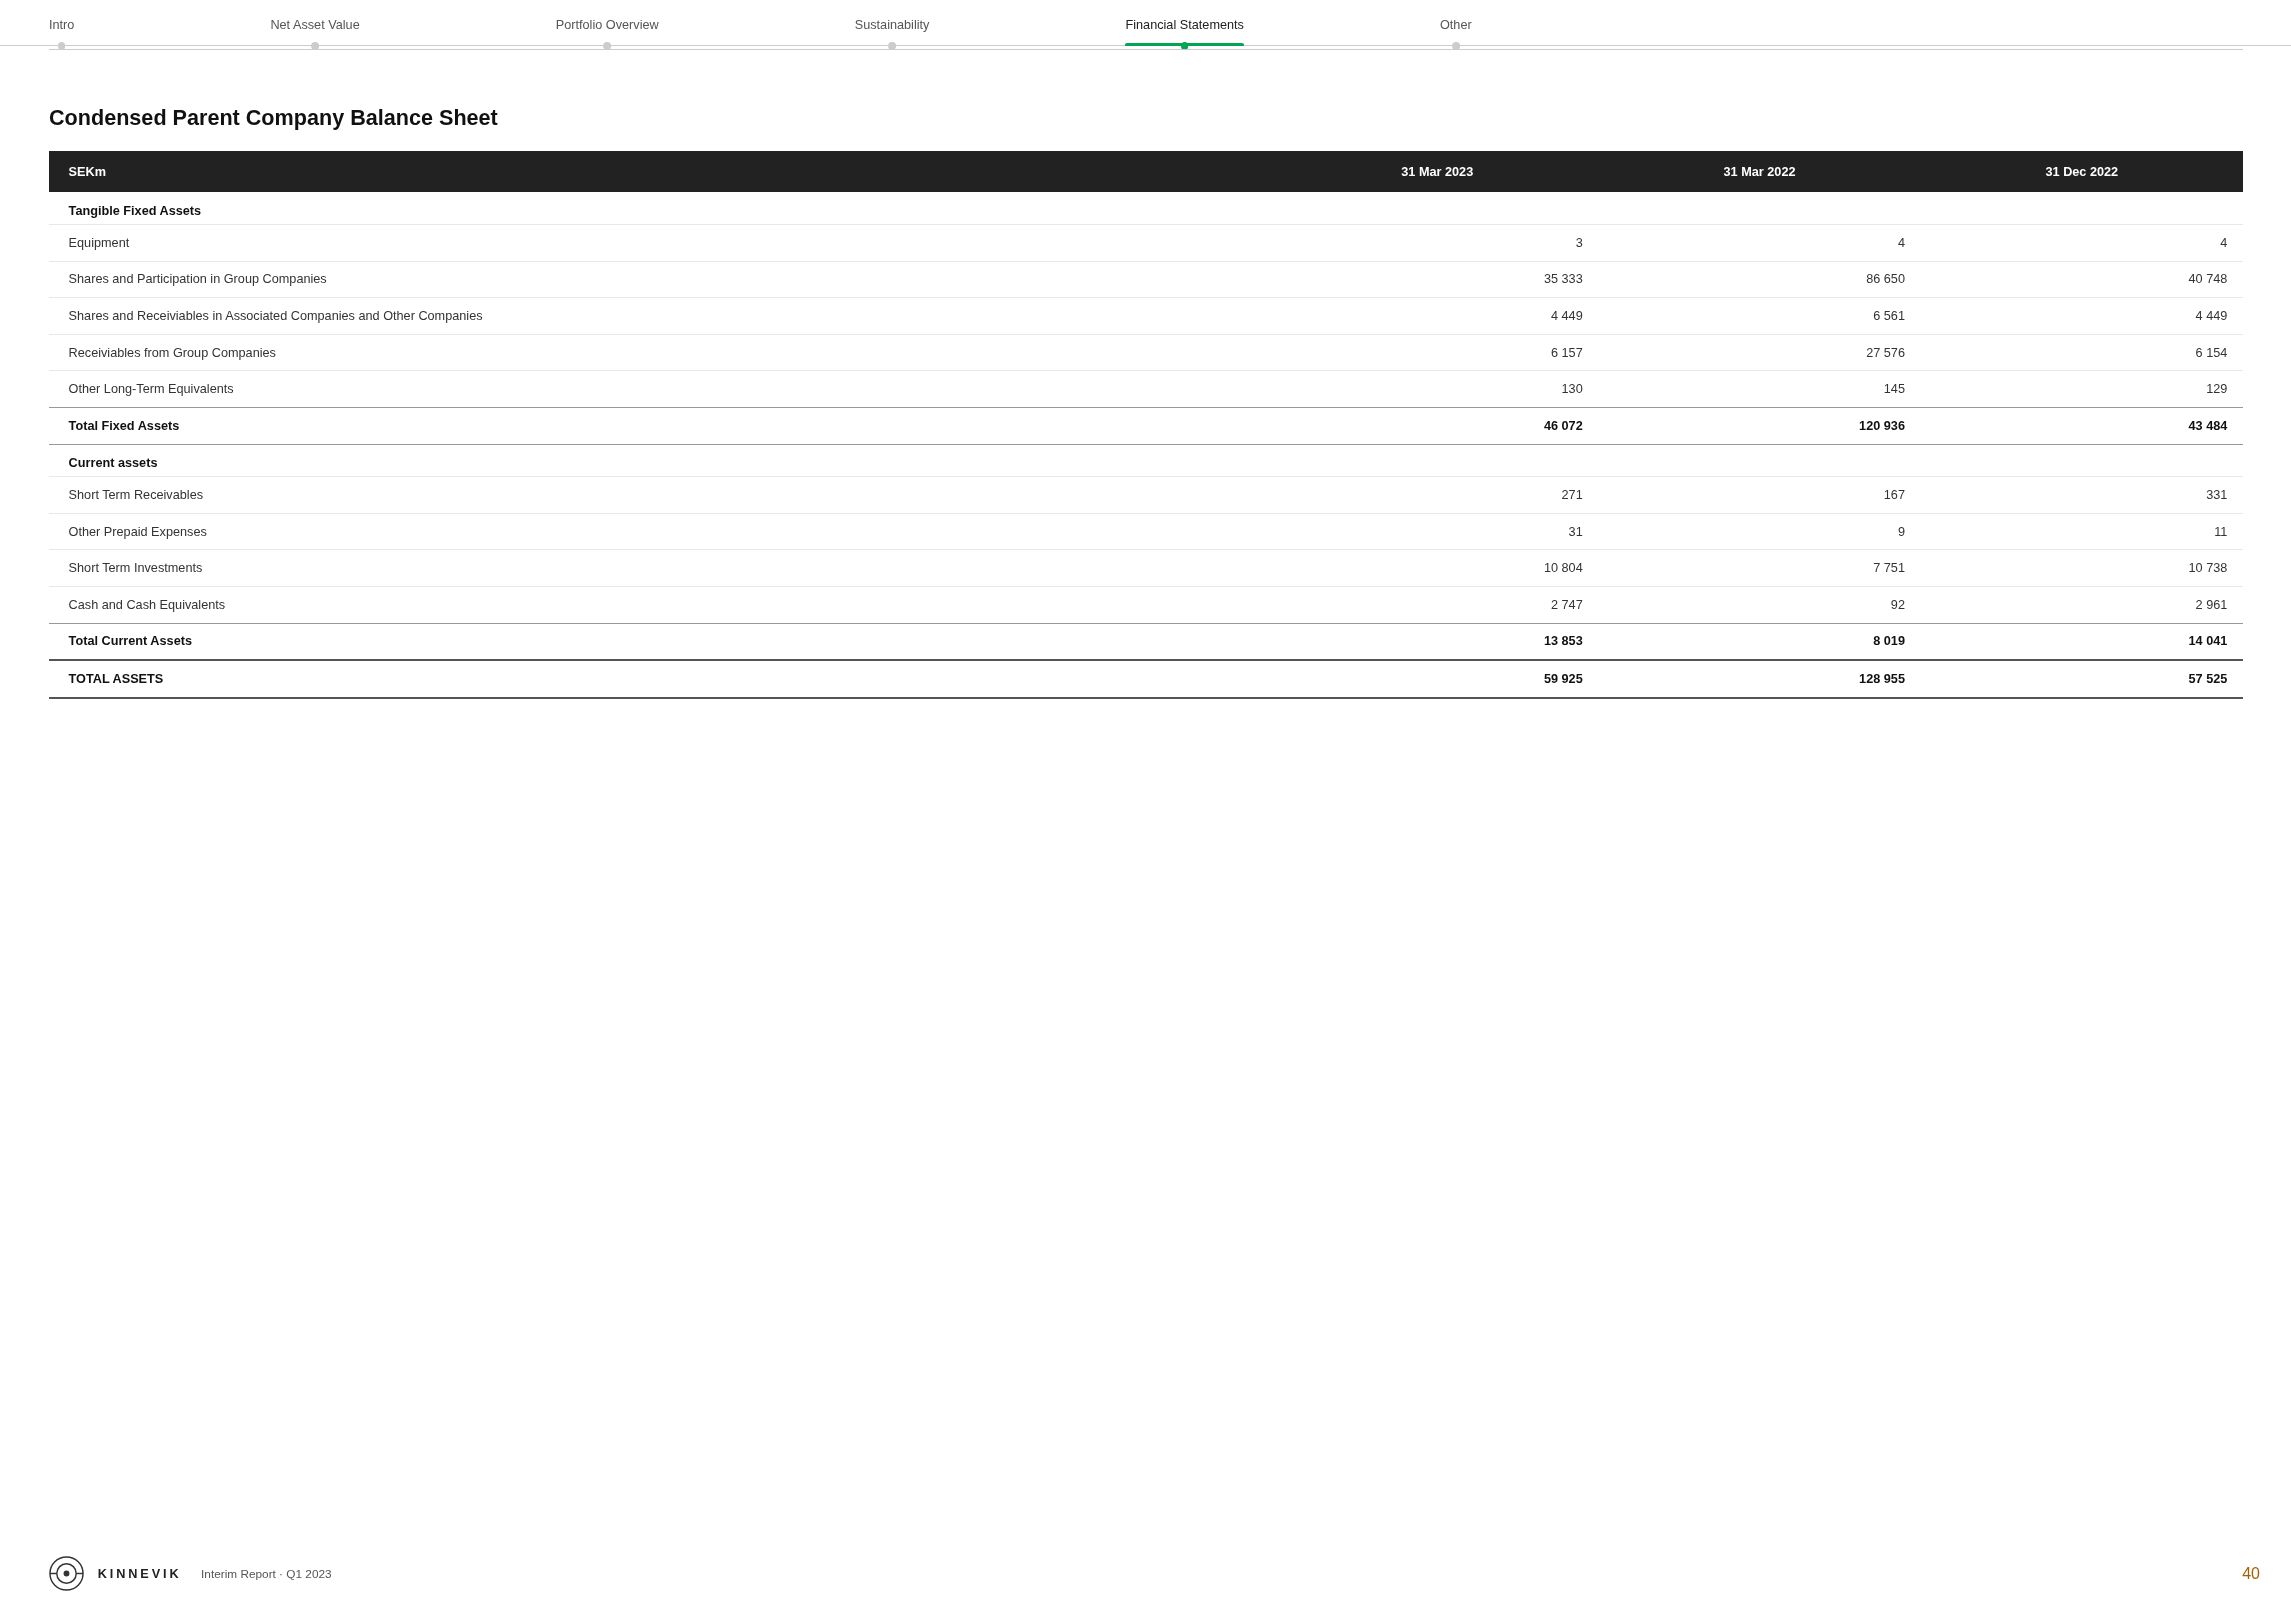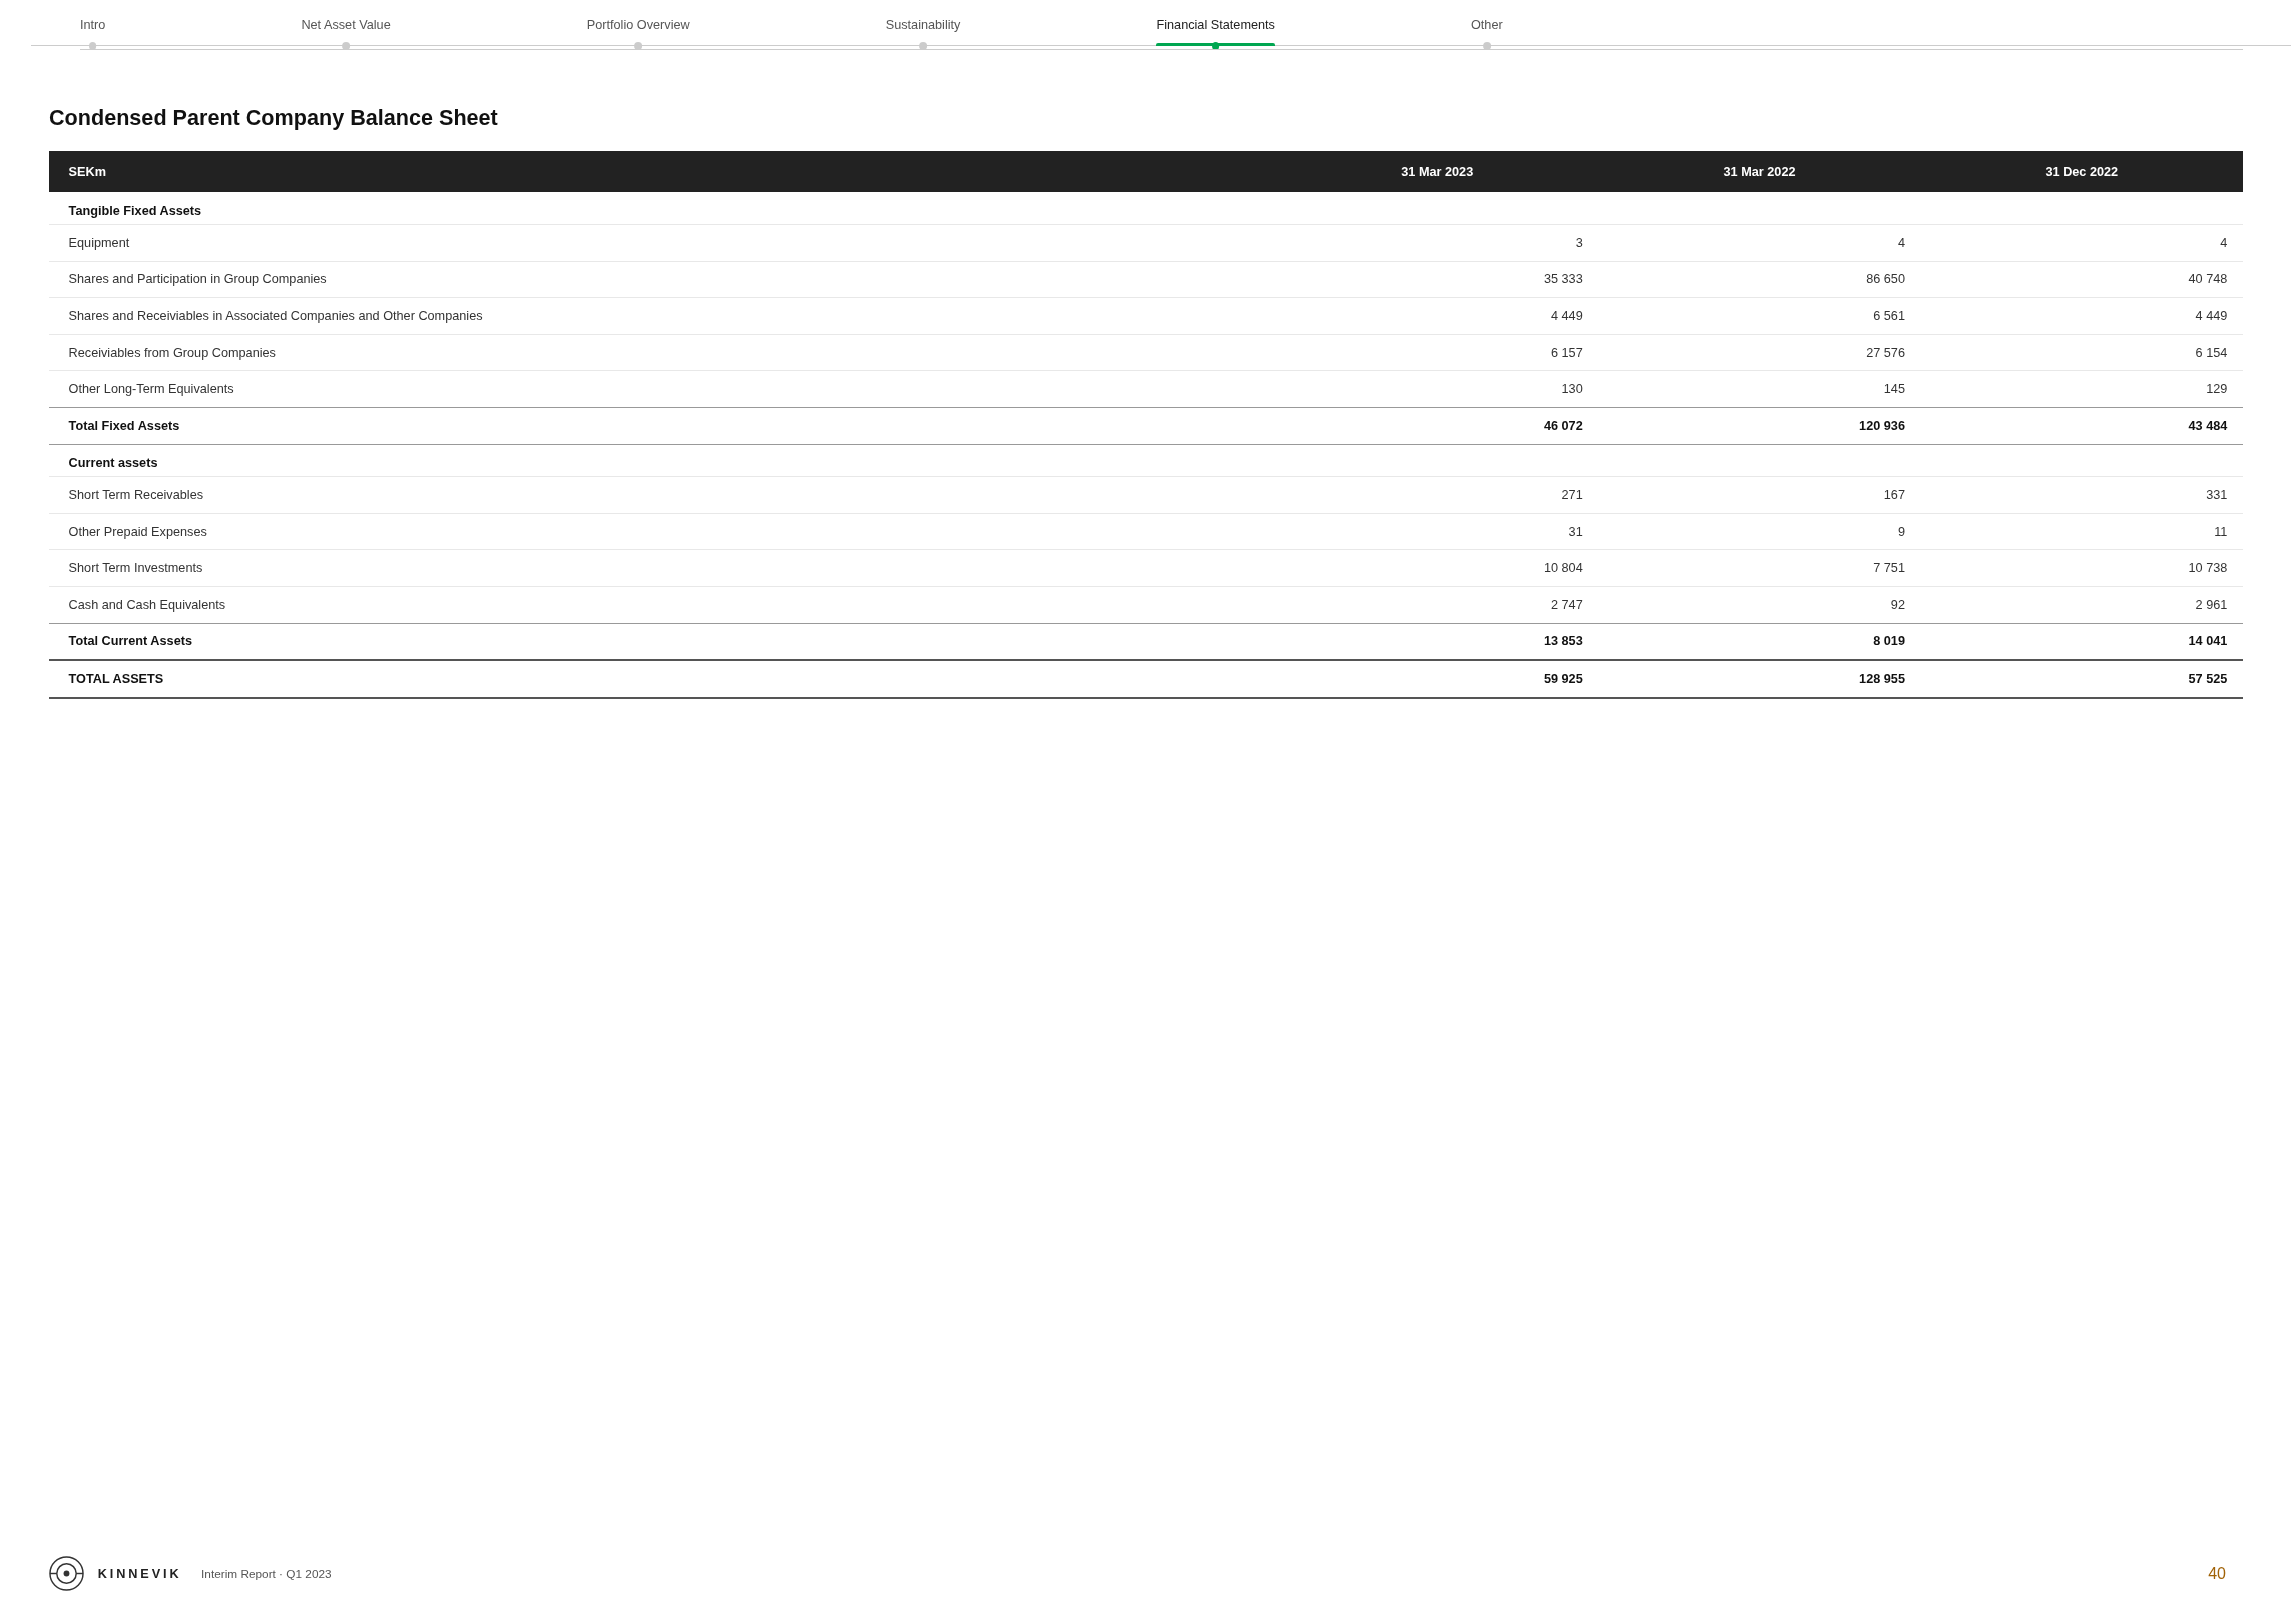--- a/index.html
+++ b/index.html
@@ -17,21 +17,20 @@
       position: relative;
     }
 
     
     .nav-bar {
       display: flex;
       align-items: center;
       padding: 17.6px 49px 0 49px;
       border-bottom: 1px solid #cccccc;
       position: relative;
-      margin-left: 31px;
     }
     .nav-item {
       font-size: 12.7px;
       color: #555555;
       padding-bottom: 13.7px;
       margin-right: 196px;
       position: relative;
       cursor: pointer;
       white-space: nowrap;
     }
@@ -159,21 +158,21 @@
       border-top: 2px solid #555555 !important;
       border-bottom: 2px solid #555555 !important;
       text-transform: uppercase;
     }
 
     
     .footer {
       position: absolute;
       bottom: 29px;
       left: 49px;
-      right: 66px;
+      right: 32px;
       display: flex;
       align-items: center;
       justify-content: space-between;
     }
     .footer-left {
       display: flex;
       align-items: center;
       gap: 13.7px;
     }
     .footer-logo {

